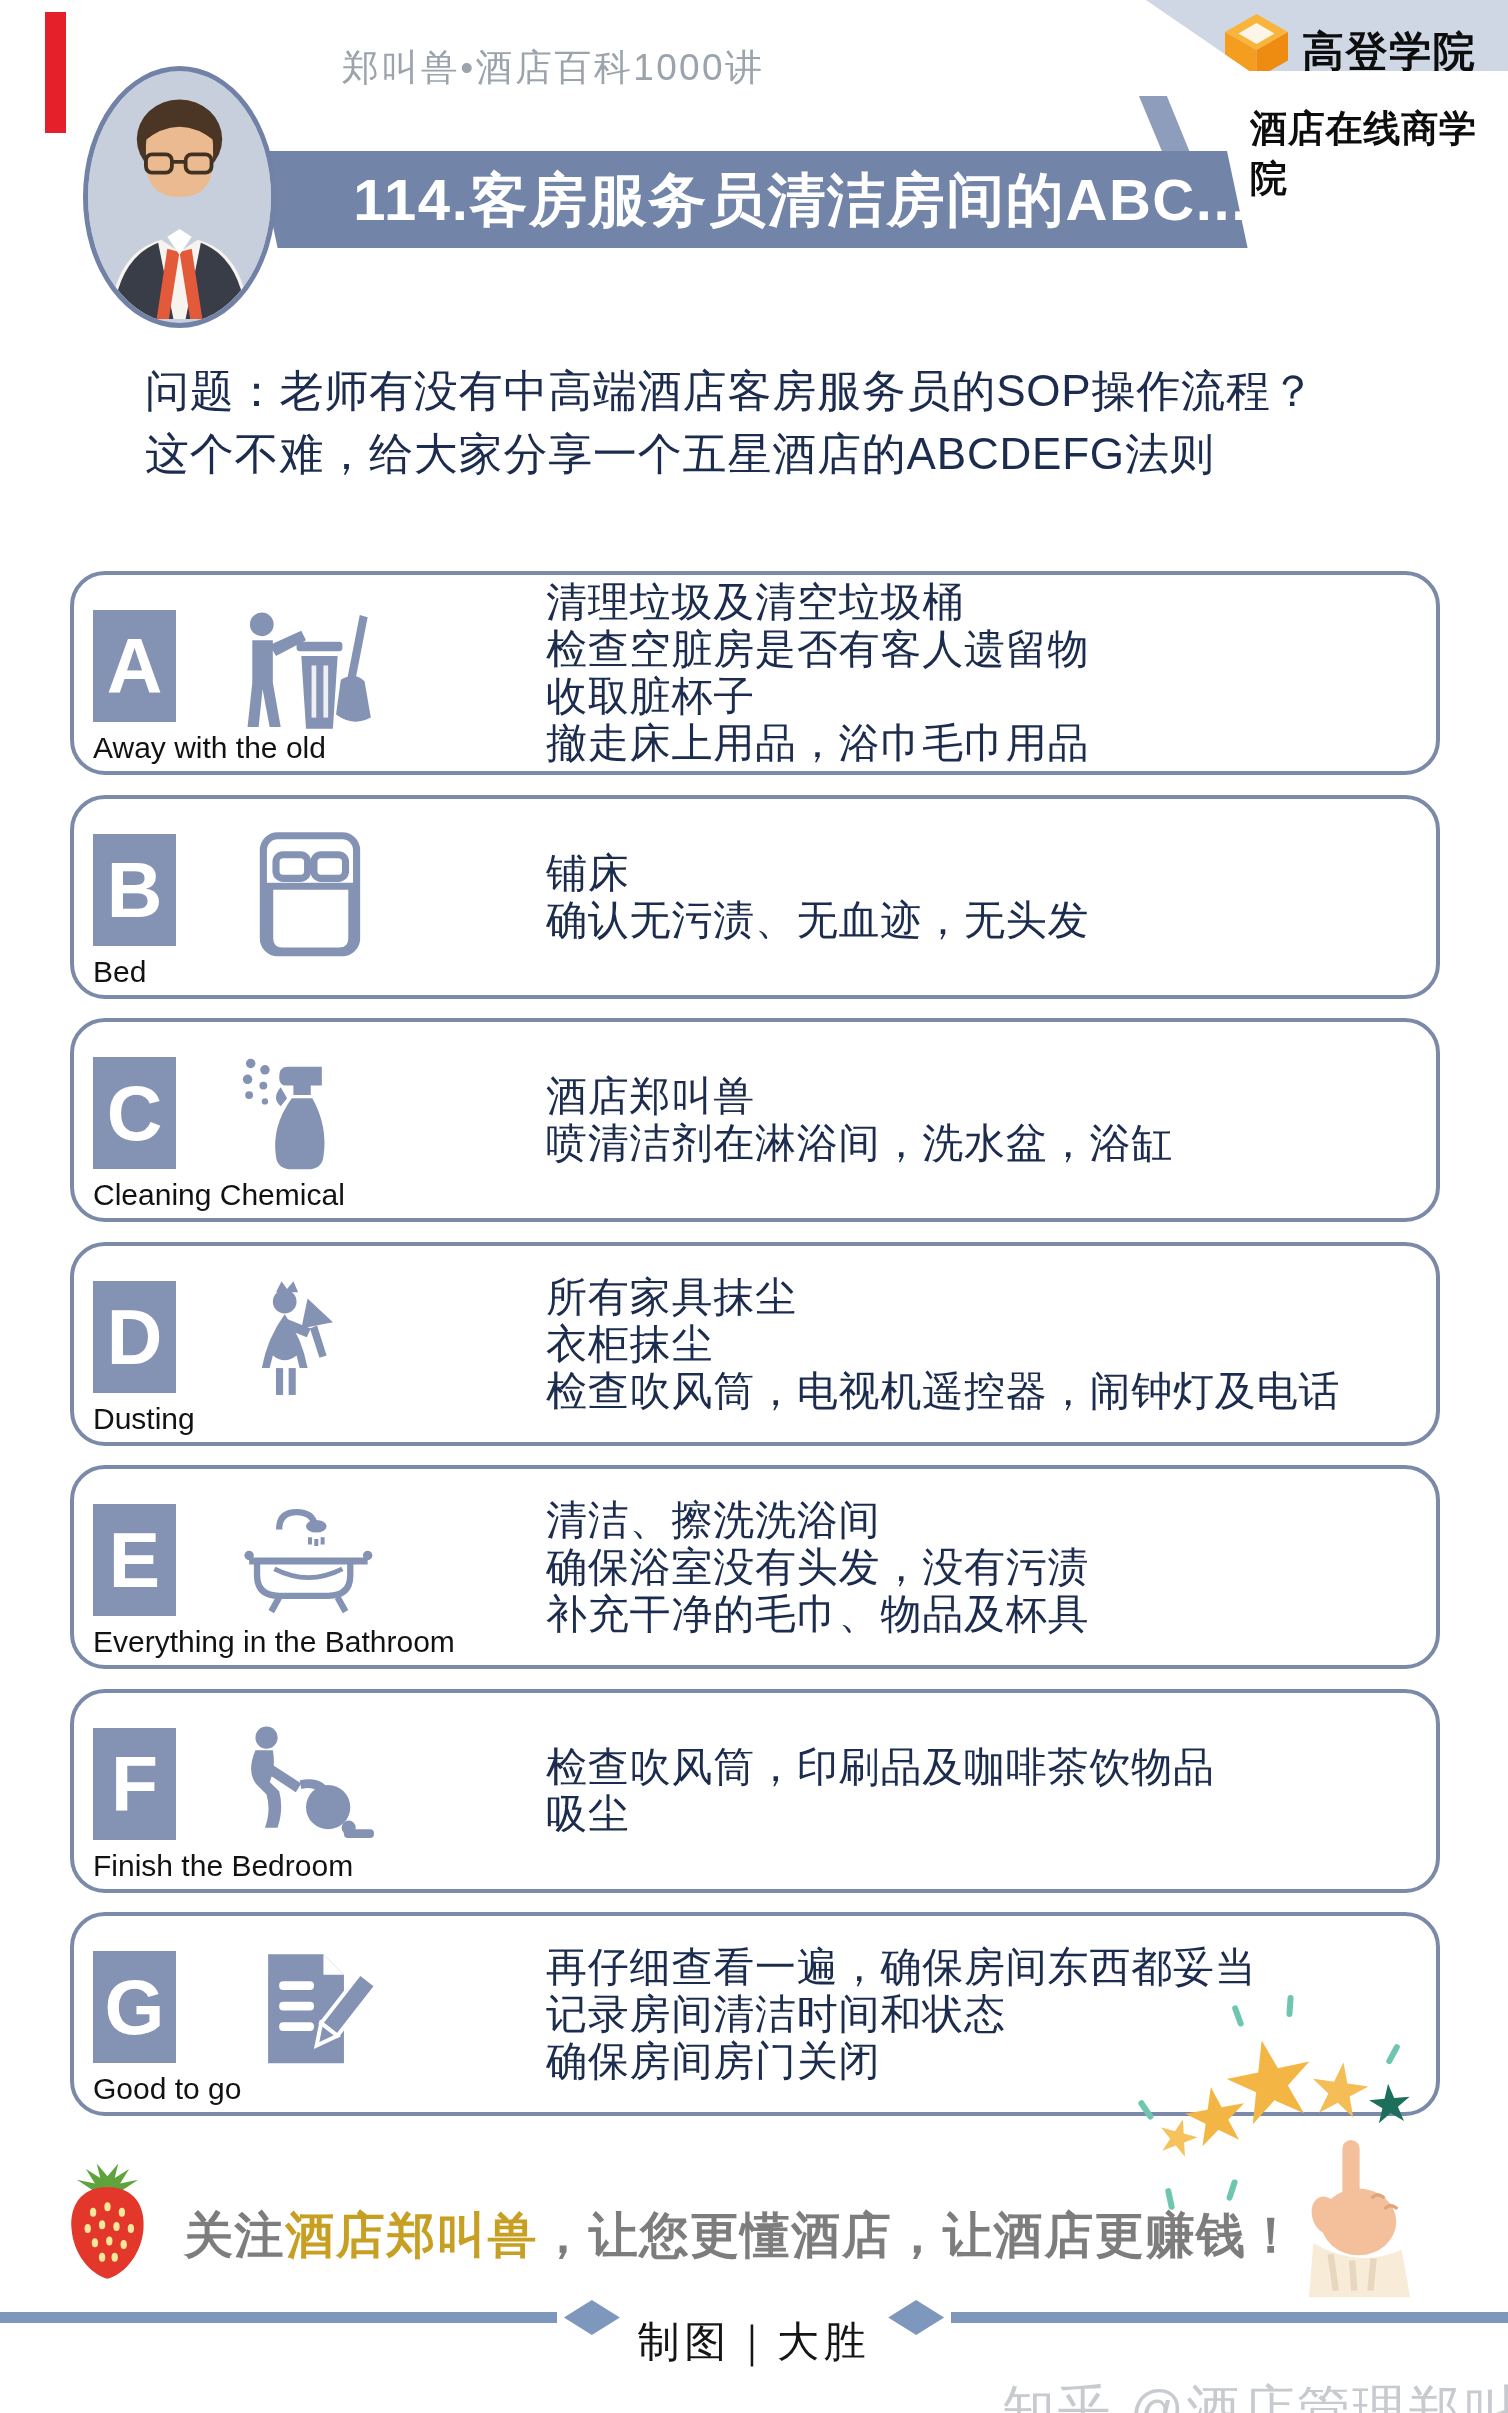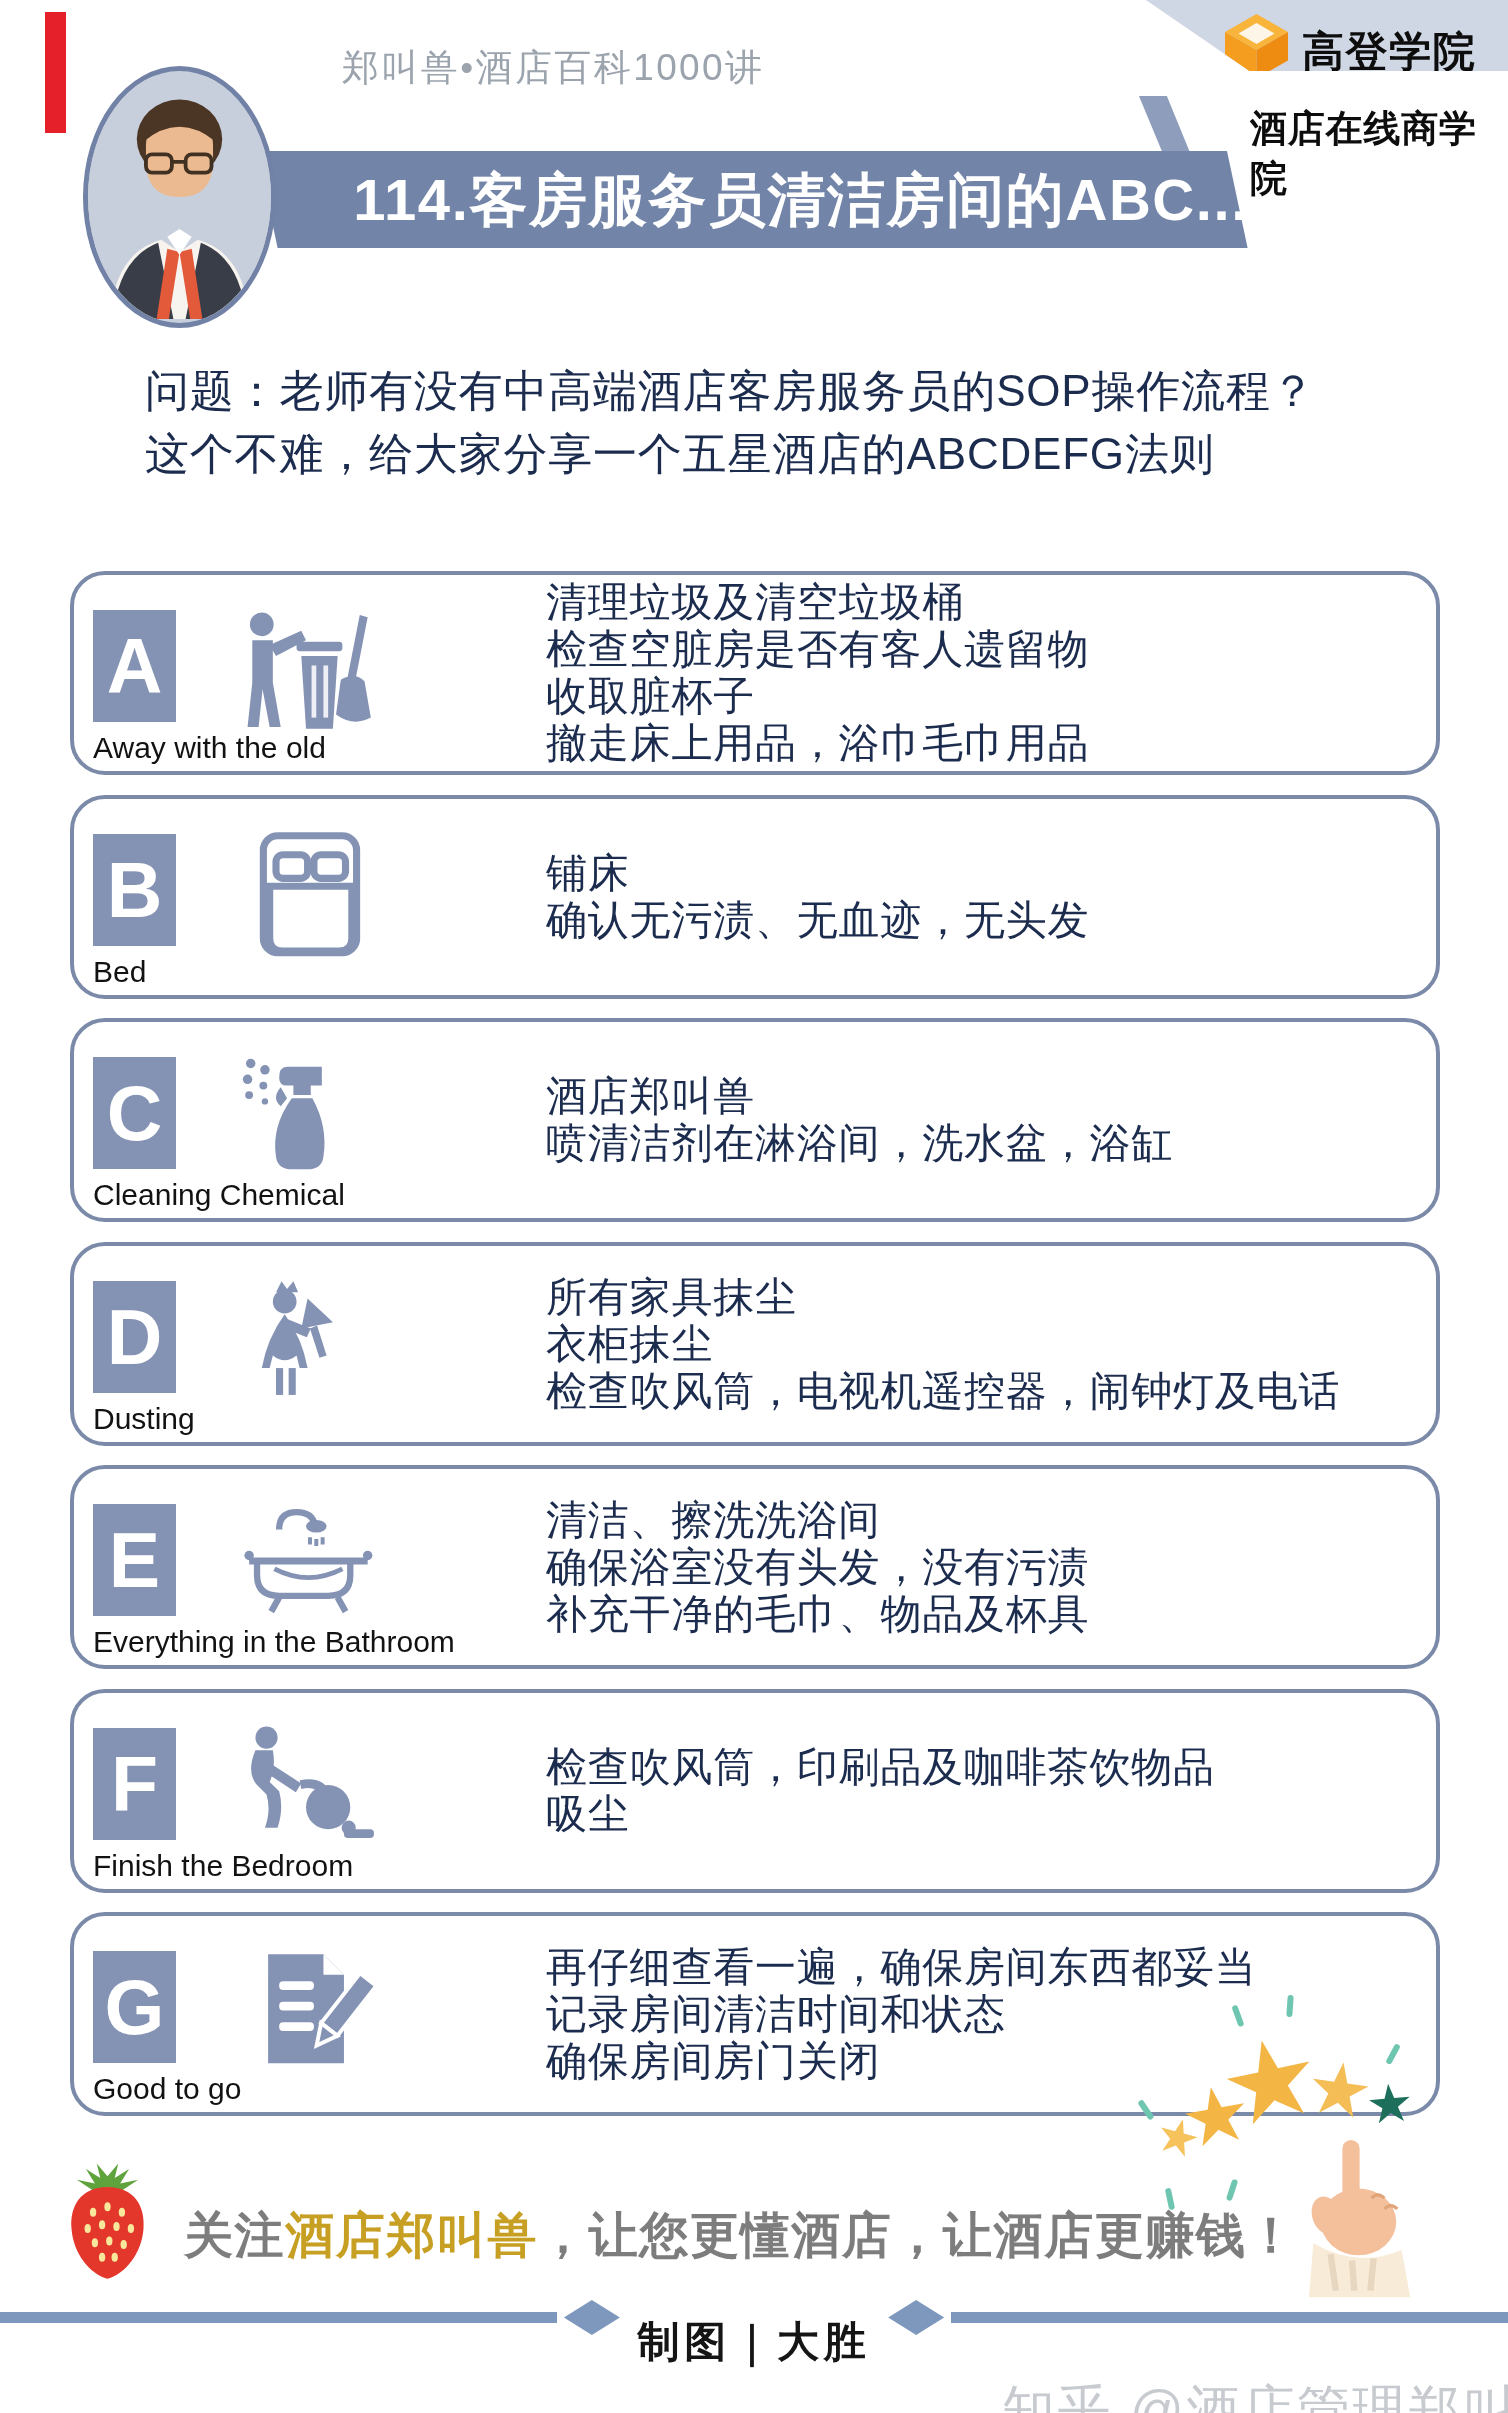--- a/index.html
+++ b/index.html
@@ -37,21 +37,21 @@
 
   .star{position:absolute;line-height:1;display:block;}
   .spk{position:absolute;width:5.6px;height:22.3px;background:#6fc6b0;border-radius:3.2px;}
   .hand{position:absolute;left:1281px;top:2129px;width:140px;height:177px;z-index:8;}
   .strawberry{position:absolute;left:51px;top:2160px;width:113px;height:126px;}
   .cta{position:absolute;left:184px;top:2203px;font-size:49px;font-weight:600;color:var(--gray_text);letter-spacing:1.6px;white-space:nowrap;}
   .cta .hl{color:var(--gold);}
   .footerline{position:absolute;left:0;top:2295px;width:1508px;height:45px;display:flex;align-items:center;}
   .fbar{flex:1;height:10.4px;background:var(--footer_bar);}
   .tip{width:56px;height:35px;background:var(--footer_bar);clip-path:polygon(0 50%,50% 0,100% 50%,50% 100%);margin:0 6.4px;flex:none;}
-  .credit{font-size:42px;color:#151515;font-weight:700;letter-spacing:4.8px;padding:0 11.2px;white-space:nowrap;margin-top:48px;}
+  .credit{font-size:42px;color:#151515;font-weight:400;letter-spacing:4.8px;padding:0 11.2px;white-space:nowrap;margin-top:48px;}
   .watermark{position:absolute;left:1002px;top:2335px;font-size:53px;color:#c7cacf;font-weight:500;letter-spacing:2.4px;white-space:nowrap;margin-top:40px;}
 </style>
 </head>
 <body>
 
 <div id="canvas">
 
   <div class="red-bar"></div>
 
   <div class="avatar">

